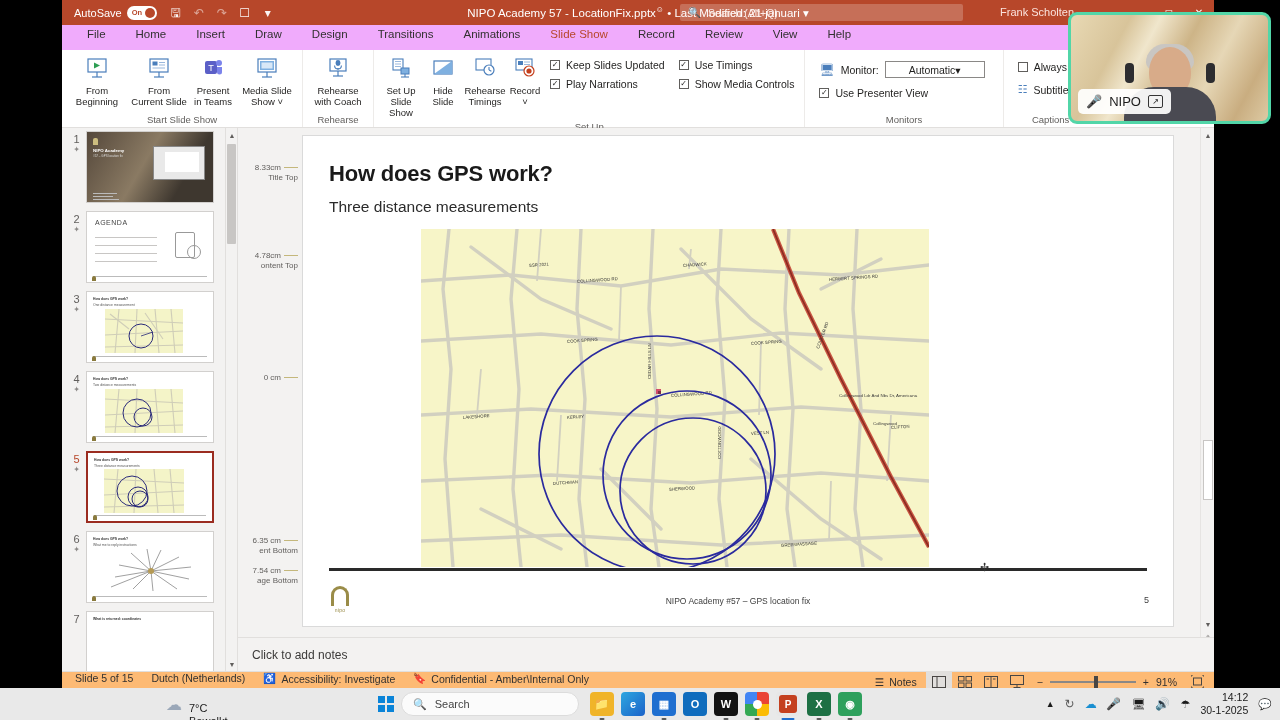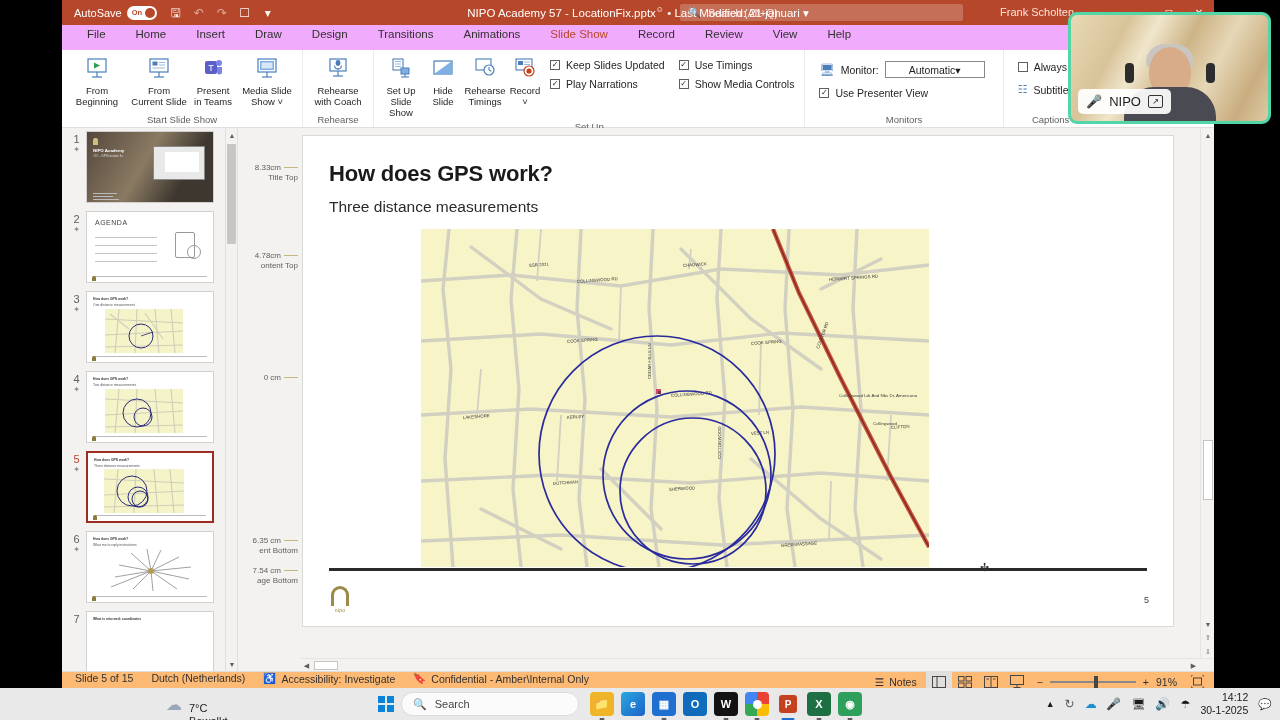--- a/index.html
+++ b/index.html
@@ -842,40 +842,44 @@
             <rect x="235" y="160" width="5" height="5" fill="#d14b6a"></rect>
             <rect x="237" y="162" width="3" height="3" fill="#7a2f44"></rect>
           </svg>
         </div>
 
         <div class="slide-rule"></div>
         <div class="slide-logo">
           <div class="arch"></div>
           <div class="lt">nipo</div>
         </div>
+        <div class="slide-footer-txt">NIPO Academy #57 – GPS location fix</div>
         <div class="slide-pgnum">5</div>
       </div>
 
       <div class="cursor-move">✢</div>
 
       <div class="slide-vscroll">
         <div class="sv-btn" style="top:0">▲</div>
         <div class="sv-thumb" style="top:312px;height:60px"></div>
         <div class="sv-btn" style="bottom:40px">▼</div>
         <div class="sv-btn" style="bottom:26px">⇧</div>
         <div class="sv-btn" style="bottom:12px">⇩</div>
       </div>
 
       <div class="slide-hscroll">
         <div class="sh-btn" style="left:0">◀</div>
         <div class="sh-thumb" style="left:14px;width:24px"></div>
         <div class="sh-btn" style="right:14px">▶</div>
       </div>
     </div>
 
+    <div class="notespane">
+      <span>Click to add notes</span>
+    </div>
   </div>
 
   <div class="statusbar">
     <div class="sb-item">Slide 5 of 15</div>
     <div class="sb-item">Dutch (Netherlands)</div>
     <div class="sb-item">
       <span>♿</span>
       <span>Accessibility: Investigate</span>
     </div>
     <div class="sb-item">

